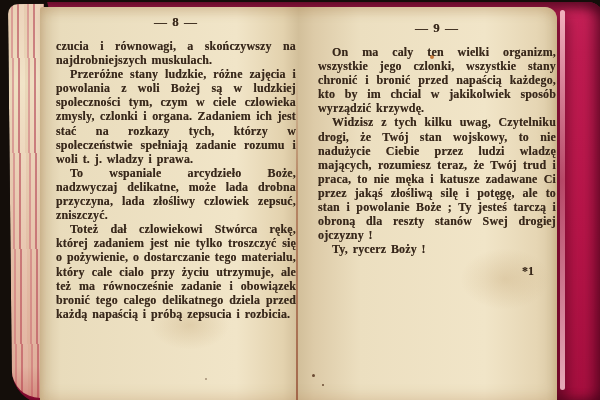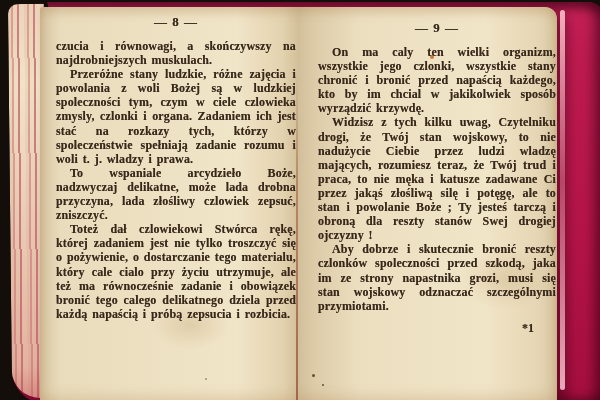--- a/index.html
+++ b/index.html
@@ -95,17 +95,17 @@
     <p class="body">czucia i równowagi, a skończywszy na najdrobniejszych muskulach.</p>
     <p class="body indent">Przeróżne stany ludzkie, różne zajęcia i powolania z woli Bożej są w ludzkiej spoleczności tym, czym w ciele czlowieka zmysly, czlonki i organa. Zadaniem ich jest stać na rozkazy tych, którzy w spoleczeństwie spełniają zadanie rozumu i woli t. j. wladzy i prawa.</p>
     <p class="body indent">To wspaniale arcydzieło Boże, nadzwyczaj delikatne, może lada drobna przyczyna, lada złośliwy czlowiek zepsuć, zniszczyć.</p>
     <p class="body indent">Toteż dał czlowiekowi Stwórca rękę, której zadaniem jest nie tylko troszczyć się o pożywienie, o dostarczanie tego materialu, który cale cialo przy życiu utrzymuje, ale też ma równocześnie zadanie i obowiązek bronić tego calego delikatnego dziela przed każdą napaścią i próbą zepsucia i rozbicia.</p>
   </div>
 
   <div class="col col-right">
     <div class="pnum">— 9 —</div>
     <p class="body indent">On ma caly ten wielki organizm, wszystkie jego czlonki, wszystkie stany chronić i bronić przed napaścią każdego, kto by im chcial w jakikolwiek sposób wyrządzić krzywdę.</p>
     <p class="body indent">Widzisz z tych kilku uwag, Czytelniku drogi, że Twój stan wojskowy, to nie nadużycie Ciebie przez ludzi wladzę mających, rozumiesz teraz, że Twój trud i praca, to nie męka i katusze zadawane Ci przez jakąś złośliwą silę i potęgę, ale to stan i powolanie Boże ; Ty jesteś tarczą i obroną dla reszty stanów Swej drogiej ojczyzny !</p>
-    <p class="body indent">Aby dobrze i skutecznie bronić reszty czlonków spoleczności przed szkodą, jaka im ze strony napastnika grozi, musi się stan wojskowy odznaczać szczególnymi przymiotami.</p>
+    <p class="body indent">Ty, rycerz Boży !</p>
     <div class="signature">*1</div>
   </div>
 
 </div>
 
 </body></html>

